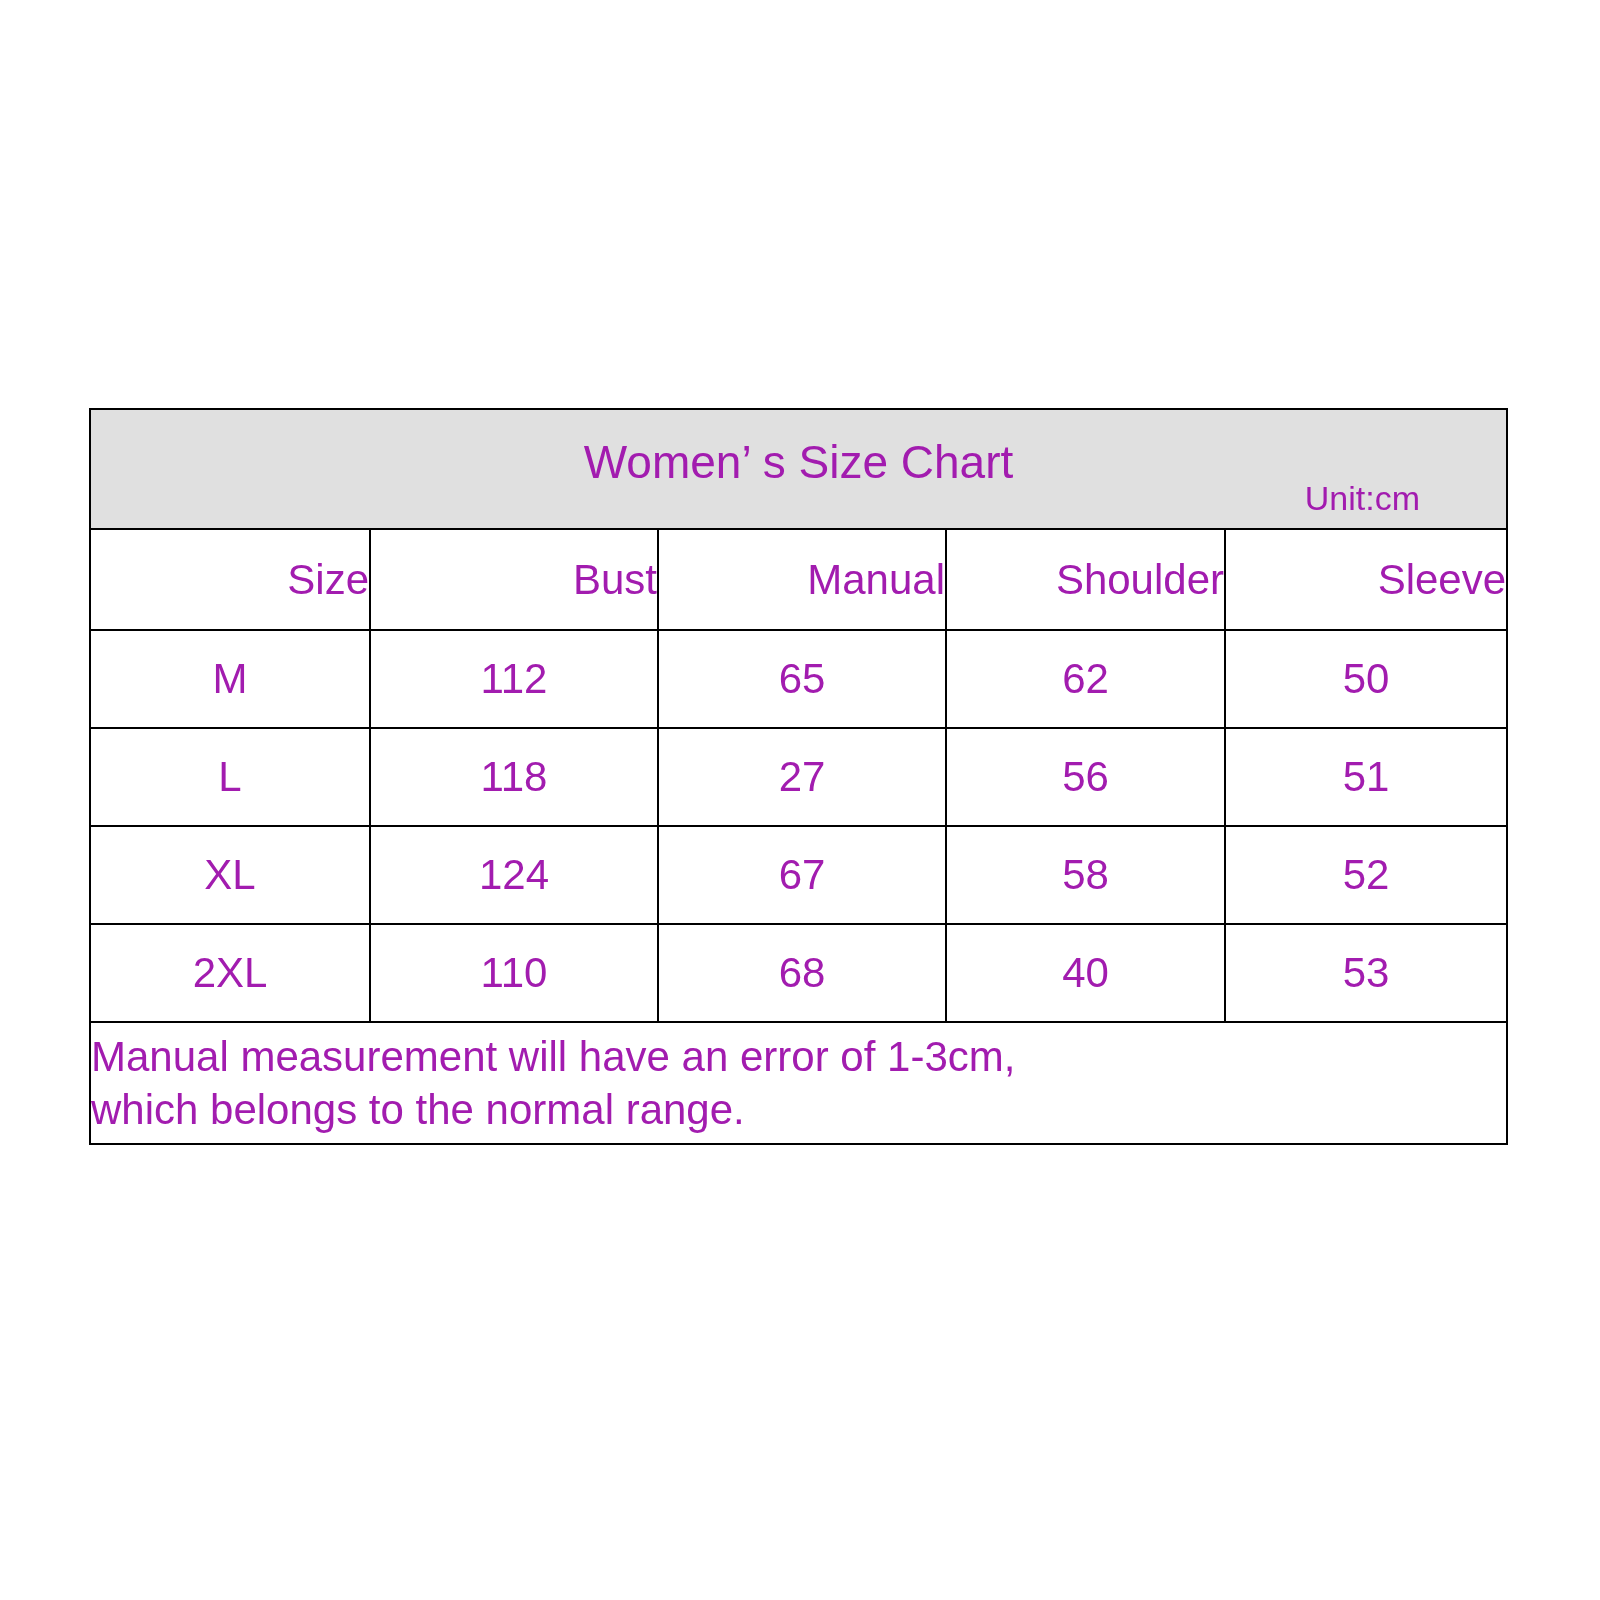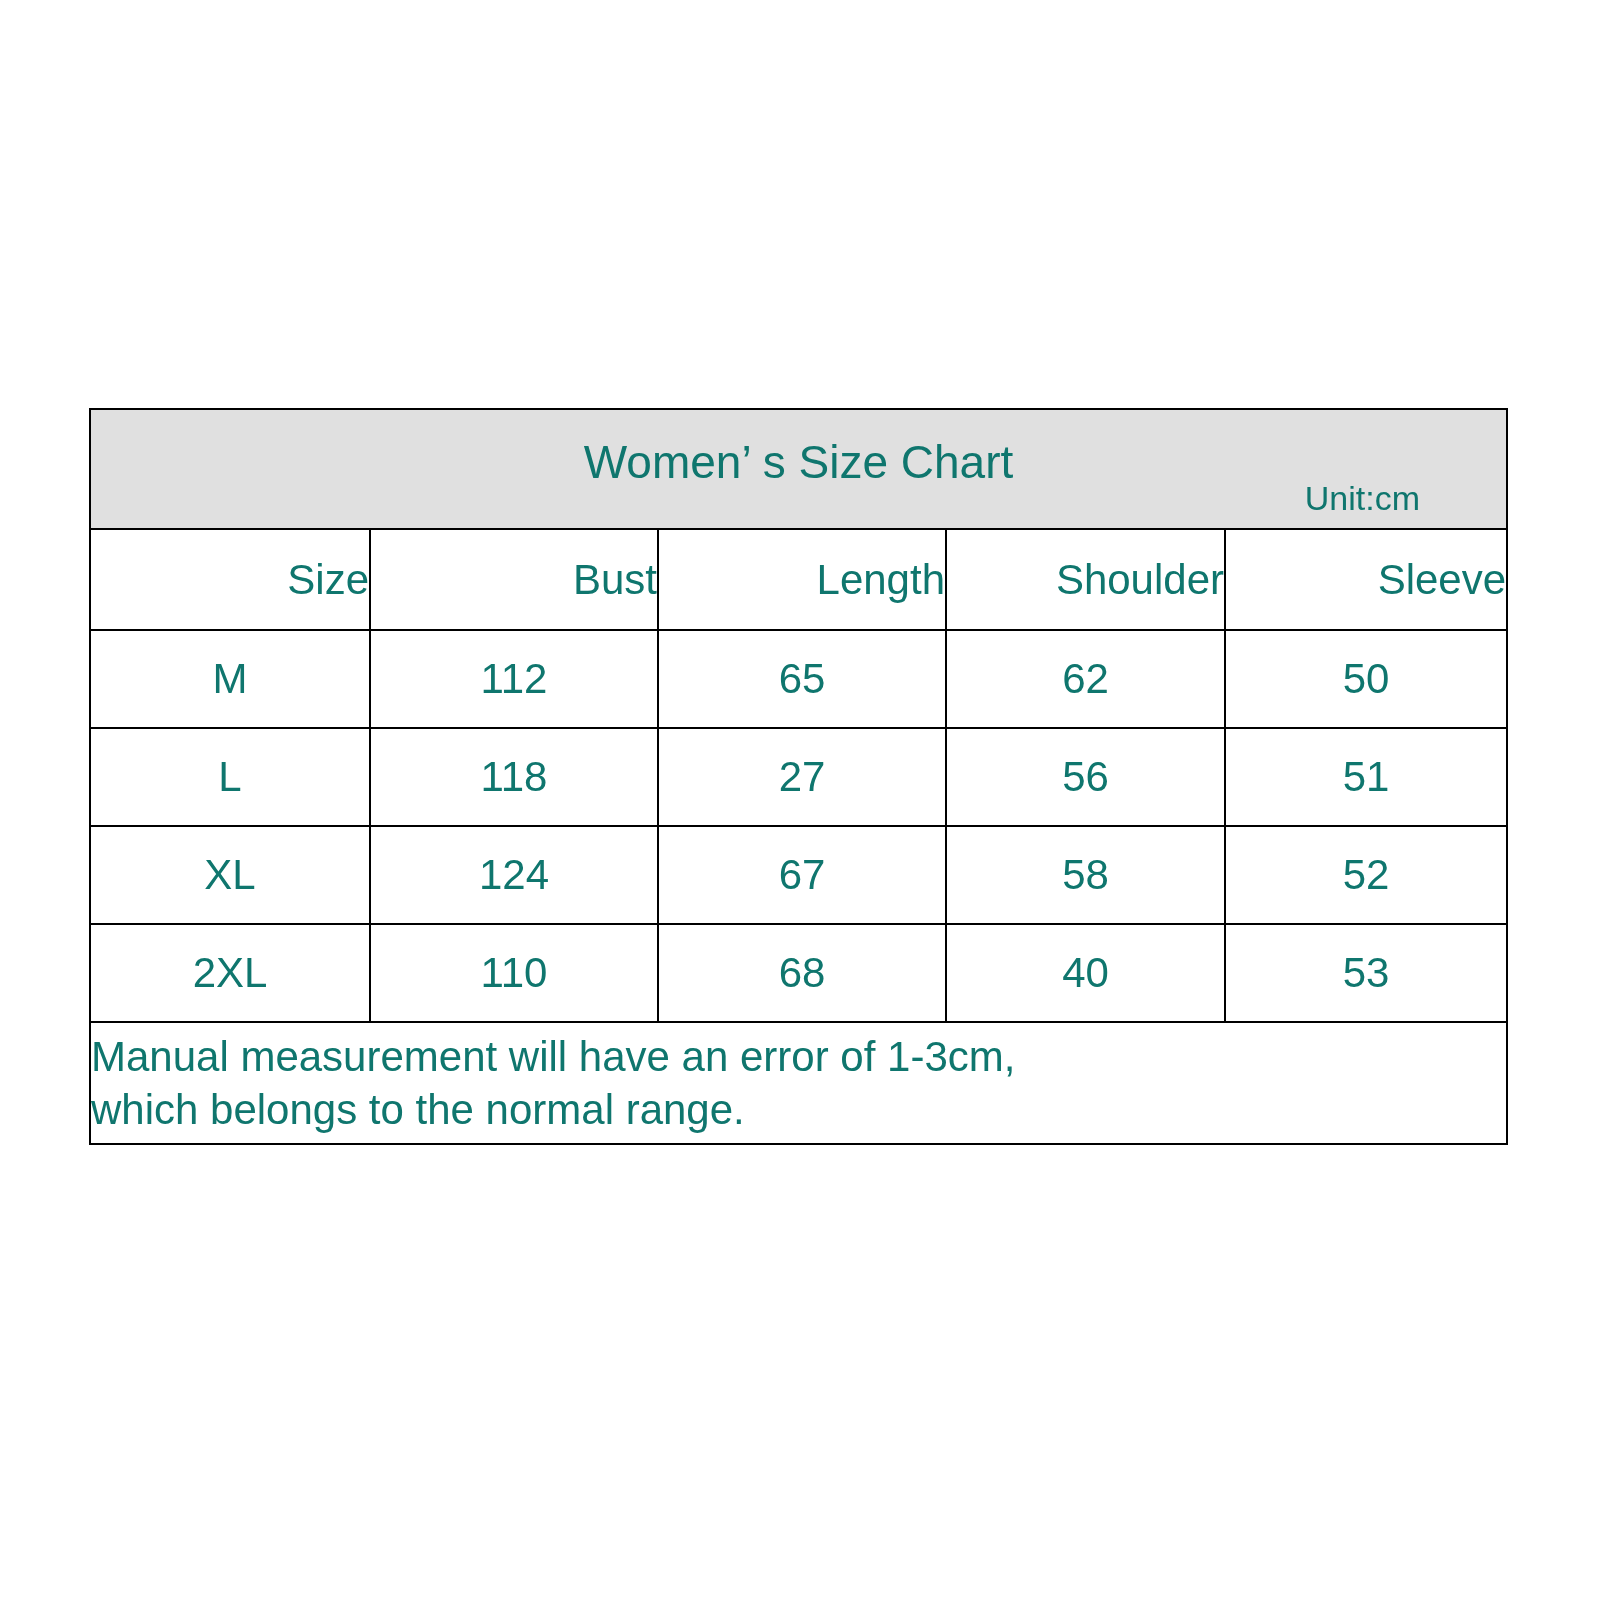--- a/index.html
+++ b/index.html
@@ -6,21 +6,21 @@
     margin: 0;
     padding: 0;
     background: #ffffff;
   }
   .canvas {
     position: relative;
     width: 1600px;
     height: 1600px;
     background: #ffffff;
     font-family: "Liberation Sans", sans-serif;
-    color: #0f766e;
+    color: #a21caf;
   }
   table.size-table {
     position: absolute;
     left: 89px;
     top: 408px;
     width: 1417px;
     border-collapse: collapse;
     table-layout: fixed;
   }
   table.size-table td {
@@ -72,21 +72,21 @@
     <tbody>
         <tr>
       <td colspan="5" class="title-cell">
         <div class="chart-title">Women’ s Size Chart</div>
         <div class="unit-label">Unit:cm</div>
       </td>
     </tr>
     <tr class="column-header-row">
       <td>Size</td>
       <td>Bust</td>
-      <td>Length</td>
+      <td>Manual</td>
       <td>Shoulder</td>
       <td>Sleeve</td>
     </tr>
     <tr class="data-row">
       <td>M</td>
       <td>112</td>
       <td>65</td>
       <td>62</td>
       <td>50</td>
     </tr>

